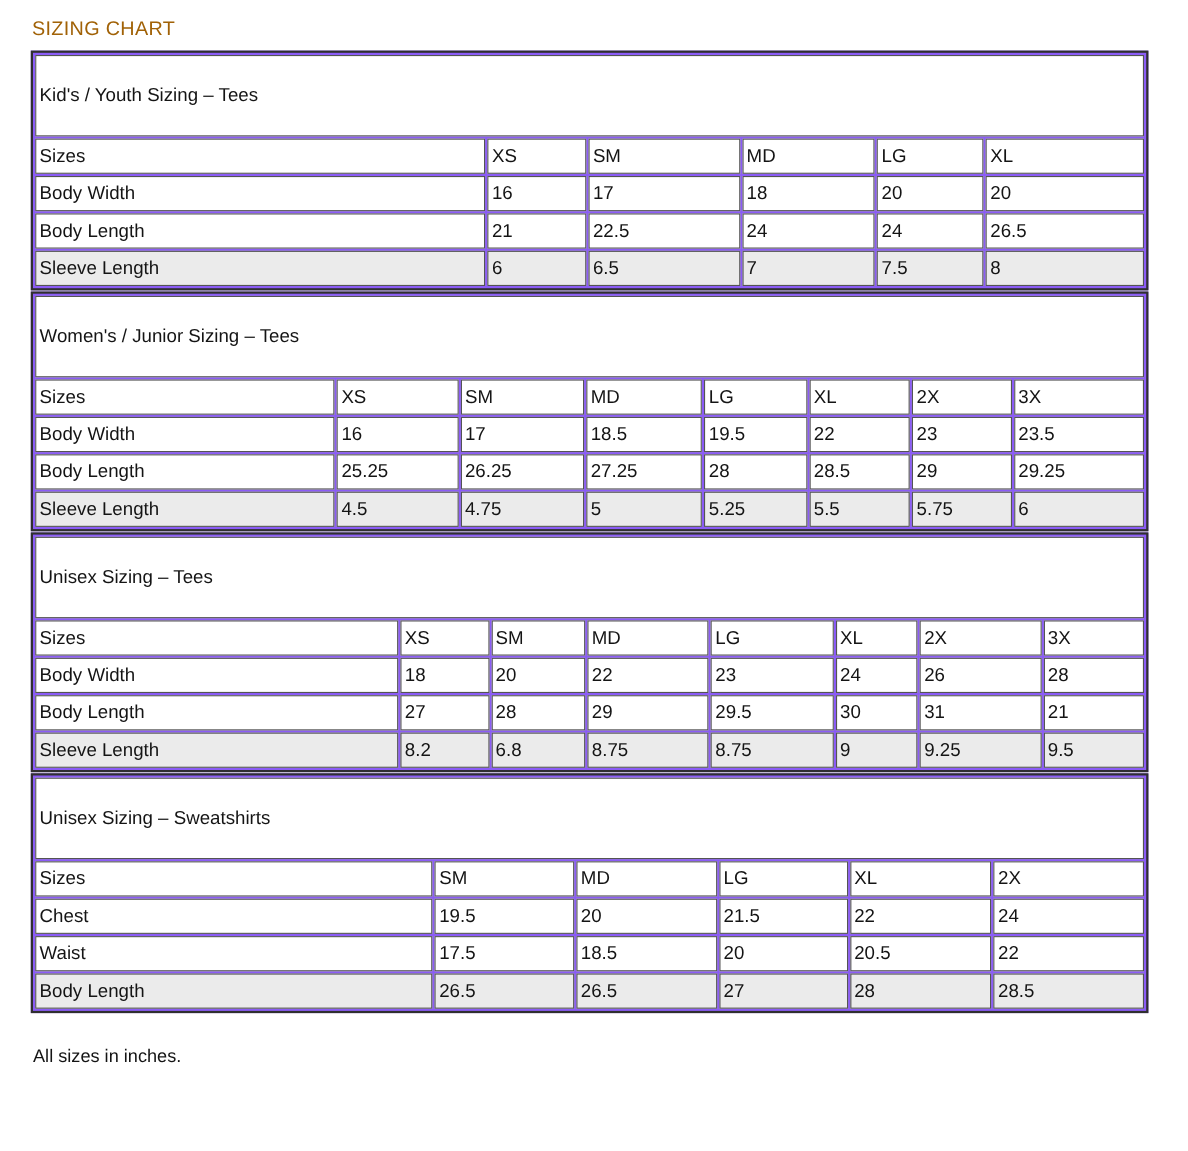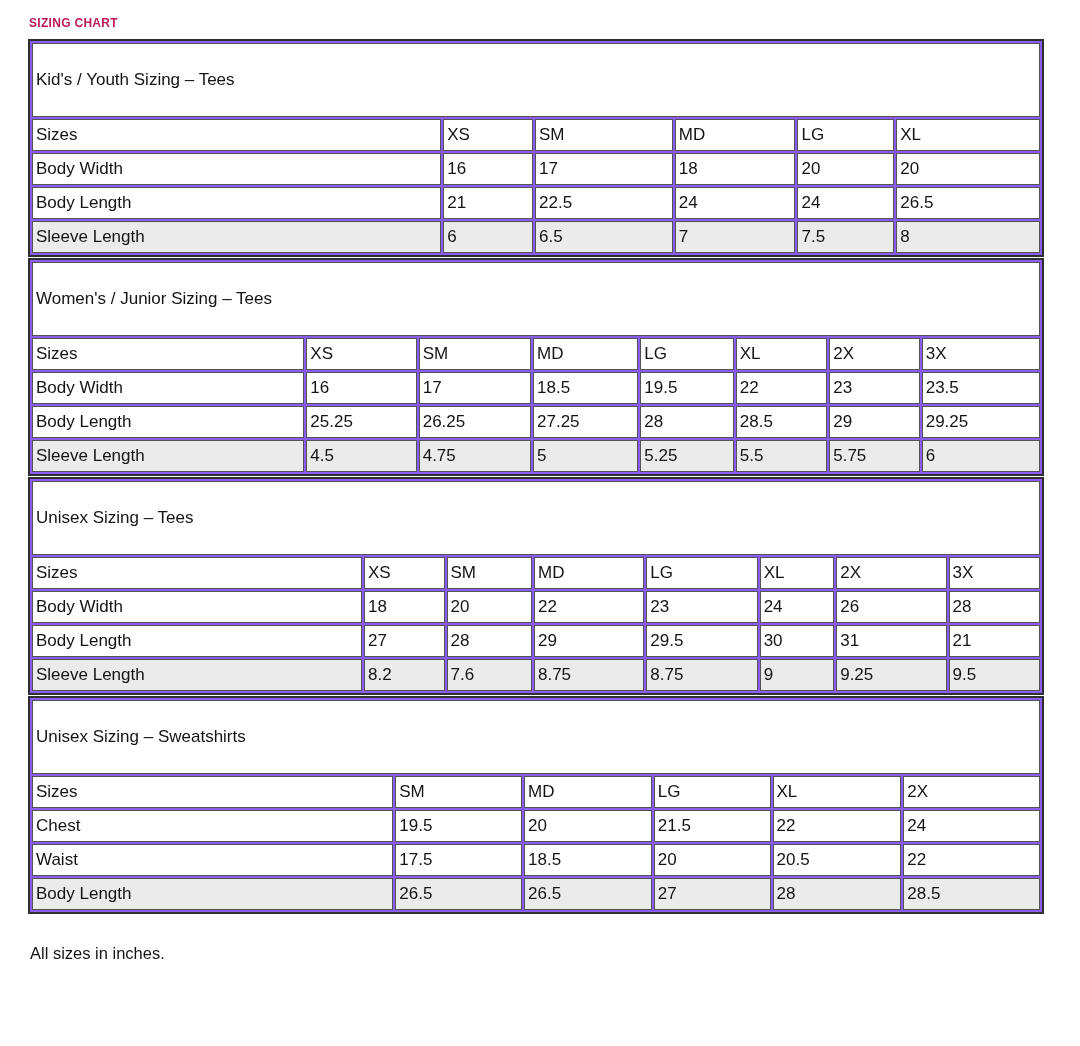--- a/index.html
+++ b/index.html
@@ -8,25 +8,25 @@
     font-family: "Liberation Sans", sans-serif;
     color: #141414;
     box-sizing: border-box;
   }
   .page {
     box-sizing: border-box;
     width: 1080px; height: 1046px;
     padding: 16px 36px 0 28px;
   }
   .page-title {
-    font-size: 12px;
-    font-weight: 700;
+    font-size: 18px;
+    font-weight: 400;
     letter-spacing: 0.3px;
     margin: 0 0 9px 1px;
-    color: #be185d;
+    color: #a16207;
   }
   table.sizing {
     width: 100%;
     table-layout: fixed;
     border-collapse: separate;
     border-spacing: 2px;
     border: 2px solid #2f2f2f;
     margin: 0 0 1px 0;
     background: #8b5cf6;
   }
@@ -210,21 +210,21 @@
           <td>28</td>
           <td>29</td>
           <td>29.5</td>
           <td>30</td>
           <td>31</td>
           <td>21</td>
         </tr>
         <tr class="shaded">
           <td>Sleeve Length</td>
           <td>8.2</td>
-          <td>7.6</td>
+          <td>6.8</td>
           <td>8.75</td>
           <td>8.75</td>
           <td>9</td>
           <td>9.25</td>
           <td>9.5</td>
         </tr>
       </tbody>
     </table>
 
     <table class="sizing">

